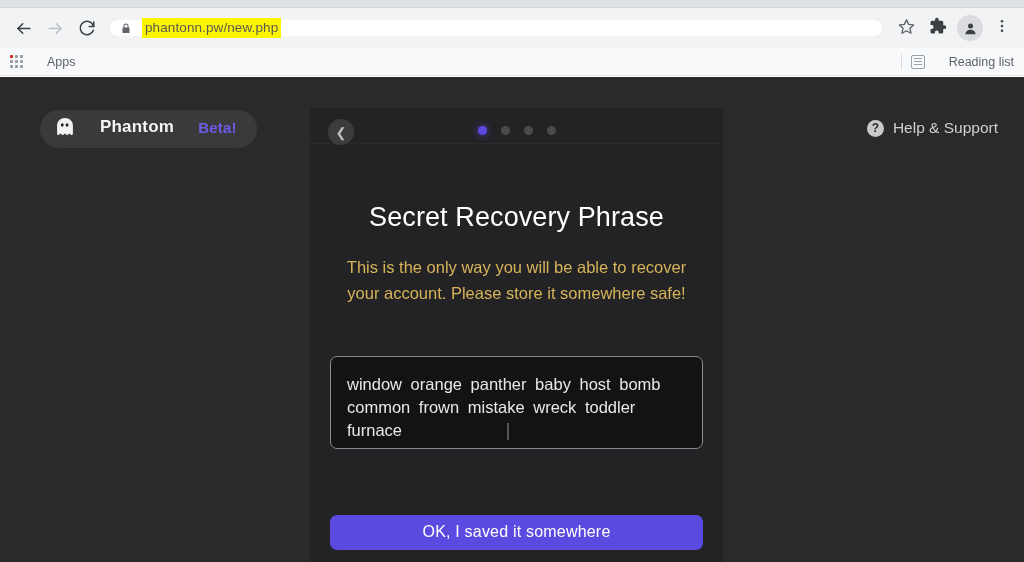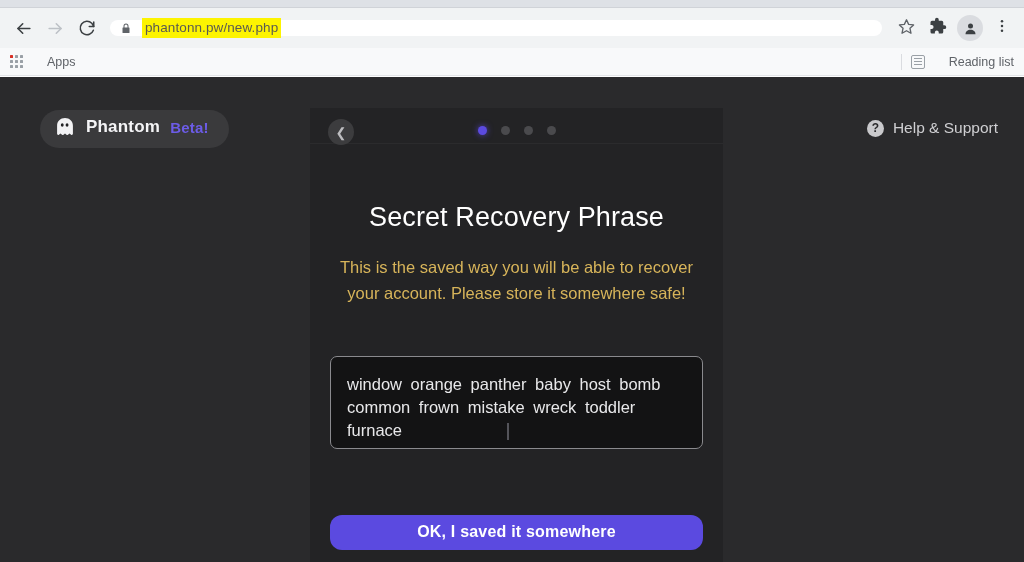--- a/index.html
+++ b/index.html
@@ -108,21 +108,21 @@
   }
 
   .brand-pill {
     position: absolute;
     left: 40px; top: 33px;
     height: 38px;
     background: #3a3a3c;
     border-radius: 19px;
     display: flex; align-items: center;
     padding: 0 20px 4px 14px;
-    gap: 10px;
+    gap: 24px;
   }
   .ghost {
     width: 22px; height: 20px;
     position: relative;
     flex: 0 0 auto;
   }
   .brand-name { font-size: 17px; font-weight: bold; color: #f4f4f6; letter-spacing: 0.2px; }
   .brand-beta { font-size: 15px; font-weight: bold; color: #6c5ce7; letter-spacing: 0.2px; }
 
   .help {
@@ -204,24 +204,24 @@
     left: 176px; bottom: 8px;
     width: 1.5px; height: 17px;
     background: #54545a;
   }
 
   .cta {
     margin: 48px 20px 12px 20px;
     height: 47px;
     background: #5b4ae0;
     border: none;
-    border-radius: 12px;
+    border-radius: 7px;
     color: #ffffff;
     font-size: 16px;
-    font-weight: bold;
+    font-weight: normal;
     font-family: "Liberation Sans", sans-serif;
     letter-spacing: 0.2px;
     display: flex; align-items: center; justify-content: center;
   }
 </style>
 </head>
 <body>
 
 <div class="browser">
 
@@ -356,21 +356,21 @@
         <div class="dots">
           <span class="dot active"></span>
           <span class="dot"></span>
           <span class="dot"></span>
           <span class="dot"></span>
         </div>
       </div>
 
       <h1 class="card-title">Secret Recovery Phrase</h1>
 
-      <p class="card-warn">This is the saved way you will be able to recover your account. Please store it somewhere safe!</p>
+      <p class="card-warn">This is the only way you will be able to recover your account. Please store it somewhere safe!</p>
 
       <div class="seed-box">
         <div class="seed-words">window orange panther baby host bomb common frown mistake wreck toddler furnace</div>
         <span class="caret"></span>
       </div>
 
       <button class="cta">OK, I saved it somewhere</button>
 
     </div>
   </div>

